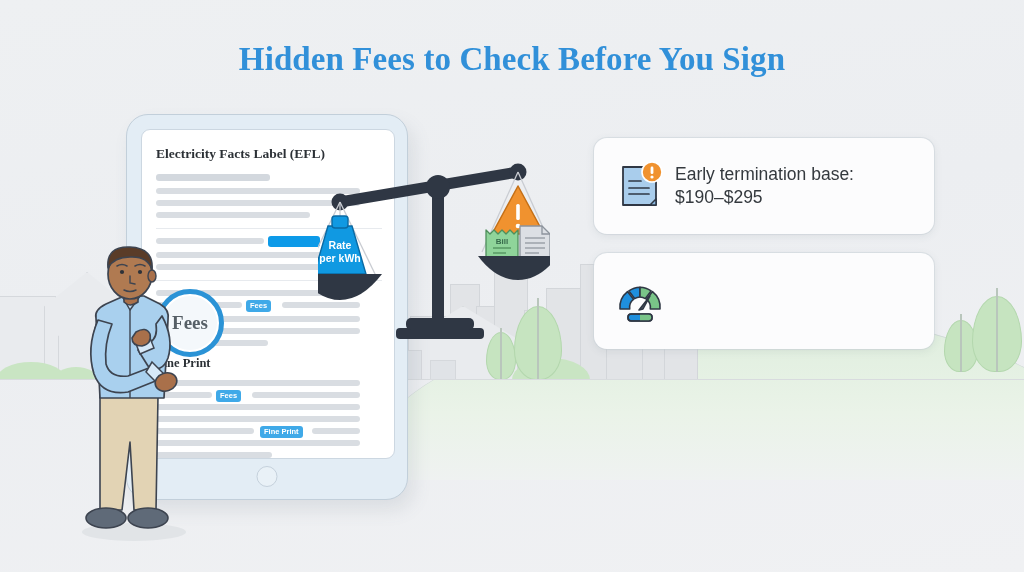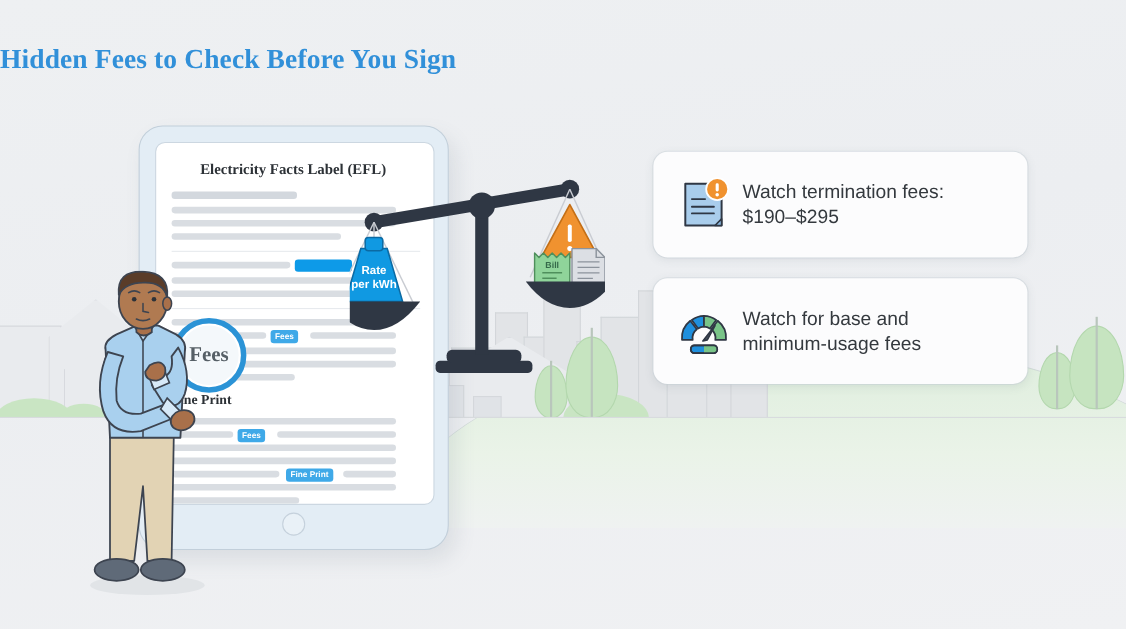--- a/index.html
+++ b/index.html
@@ -47,24 +47,24 @@
     position: absolute; bottom: 0; width: 1.6px; background: #b9c6bc;
   }
   .bush {
     position: absolute; bottom: 192px;
     background: #c9e5c3; border-radius: 50% 50% 0 0 / 100% 100% 0 0;
   }
 
   
   #title {
     position: absolute; top: 41px; left: 0; width: 1024px;
-    text-align: left;
+    text-align: center;
     font-family: "Liberation Serif", serif;
     font-weight: bold;
-    font-size: 25px;
+    font-size: 33px;
     letter-spacing: .1px;
     color: #3190d9;
   }
 
   
   #tablet {
     position: absolute; left: 126px; top: 114px;
     width: 282px; height: 386px;
     background: #e3edf5;
     border: 1.6px solid #c2cfda;
@@ -221,21 +221,21 @@
     </div>
 
     <div class="ground-line"></div>
   </div>
 
   <div id="title">Hidden Fees to Check Before You Sign</div>
 
   <div id="tablet">
     <div id="screen">
 
-      <div class="doc-head" style="left:14px; top:16px; font-size:13.5px;margin-left:26px;">Electricity Facts Label (EFL)</div>
+      <div class="doc-head" style="left:14px; top:16px; font-size:13.5px;">Electricity Facts Label (EFL)</div>
 
       <div class="line thick" style="left:14px; top:44px; width:114px;"></div>
       <div class="line" style="left:14px; top:58px; width:204px;"></div>
       <div class="line" style="left:14px; top:70px; width:204px;"></div>
       <div class="line" style="left:14px; top:82px; width:154px;"></div>
       <div class="hr" style="left:14px; top:98px; width:226px;"></div>
 
       <div class="line" style="left:14px; top:108px; width:108px;"></div>
       <div class="hl" style="left:126px; top:106px; width:52px;"></div>
       <div class="line" style="left:14px; top:122px; width:204px;"></div>
@@ -392,40 +392,36 @@
             <line x1="14" y1="20" x2="26" y2="20"></line>
             <line x1="14" y1="27" x2="34" y2="27"></line>
             <line x1="14" y1="33" x2="34" y2="33"></line>
           </g>
           <circle cx="37" cy="11" r="10" fill="#f0922f" stroke="#ffffff" stroke-width="1.6"></circle>
           <rect x="35.6" y="5.6" width="2.8" height="7.4" rx="1.3" fill="#ffffff"></rect>
           <circle cx="37" cy="16" r="1.6" fill="#ffffff"></circle>
         </svg>
       </div>
       <div class="card-text">
-        <div>Watch termination fees:</div>
+        <div>Early termination base:</div>
         <div>$190–$295</div>
       </div>
     </div>
 
 
     <div class="card">
       <div class="card-icon">
         <svg width="50" height="50" viewBox="0 0 50 50">
           <path d="M5 33 A20 20 0 0 1 12.5 15.6 L18.5 23.3 A10.3 10.3 0 0 0 14.7 33 Z" fill="#1f8fdd" stroke="#2f3744" stroke-width="1.6" stroke-linejoin="round"></path>
           <path d="M13.9 14.9 A20 20 0 0 1 25 11.2 L25 21 A10.3 10.3 0 0 0 19.6 22.6 Z" fill="#1f8fdd" stroke="#2f3744" stroke-width="1.6" stroke-linejoin="round"></path>
           <path d="M25 11.2 A20 20 0 0 1 36.1 14.9 L30.4 22.6 A10.3 10.3 0 0 0 25 21 Z" fill="#79c488" stroke="#2f3744" stroke-width="1.6" stroke-linejoin="round"></path>
           <path d="M37.5 15.6 A20 20 0 0 1 45 33 L35.3 33 A10.3 10.3 0 0 0 31.5 23.3 Z" fill="#79c488" stroke="#2f3744" stroke-width="1.6" stroke-linejoin="round"></path>
           <path d="M24 34 L35 20 L28 33 Z" fill="#4b545f" stroke="#2f3744" stroke-width="1.5" stroke-linejoin="round"></path>
           <rect x="13" y="38" width="24" height="7" rx="3.2" fill="#1f8fdd" stroke="#2f3744" stroke-width="1.6"></rect>
           <path d="M25 38 L34 38 A3.2 3.2 0 0 1 37 41.5 A3.2 3.2 0 0 1 34 45 L25 45 Z" fill="#79c488" stroke="none"></path>
           <rect x="13" y="38" width="24" height="7" rx="3.2" fill="none" stroke="#2f3744" stroke-width="1.6"></rect>
         </svg>
       </div>
-      <div class="card-text">
-        <div>Watch for base and</div>
-        <div>minimum-usage fees</div>
-      </div>
     </div>
 
   </div>
 
 </div>
 
 </body></html>

